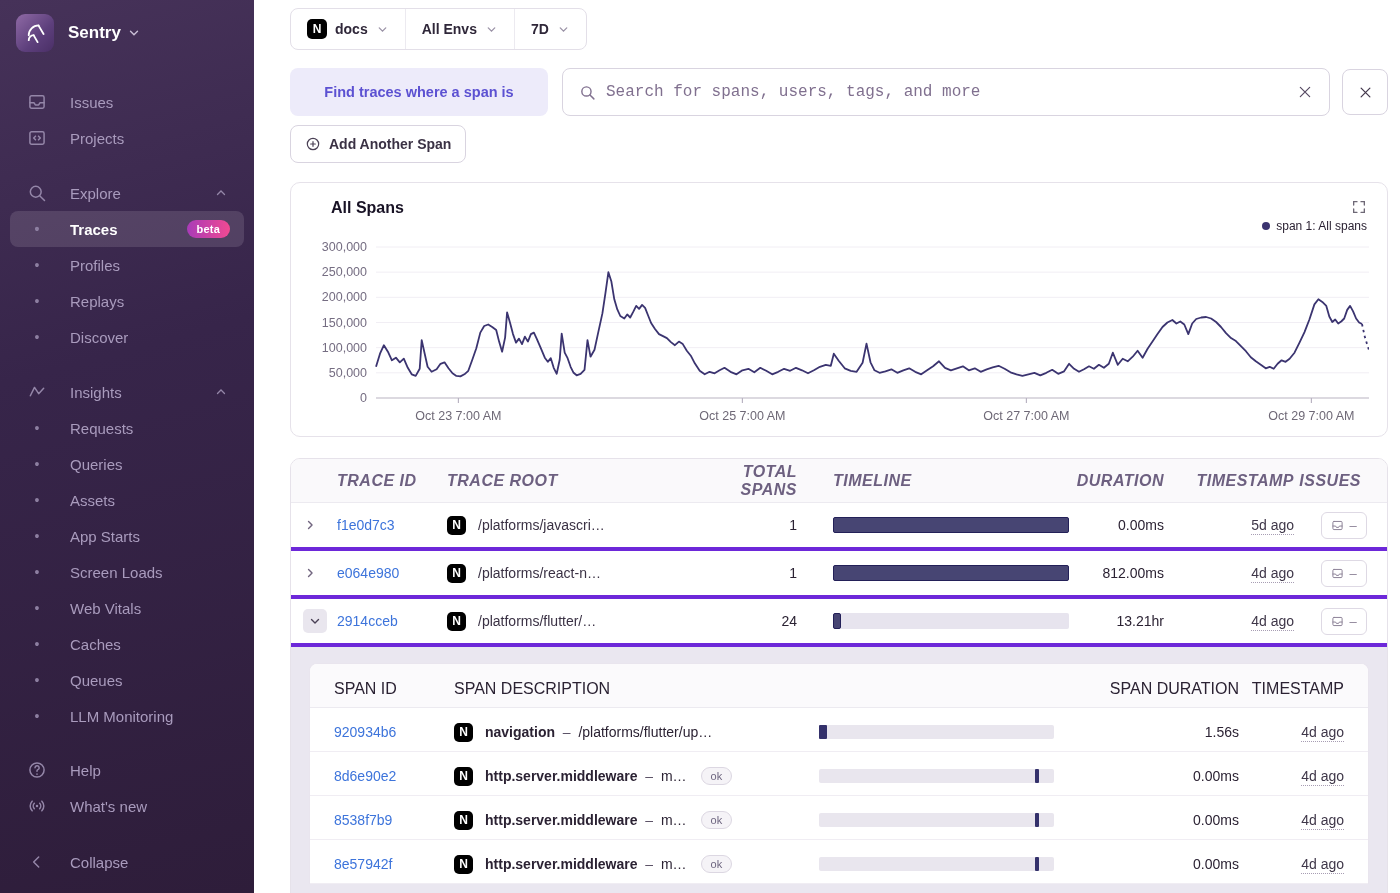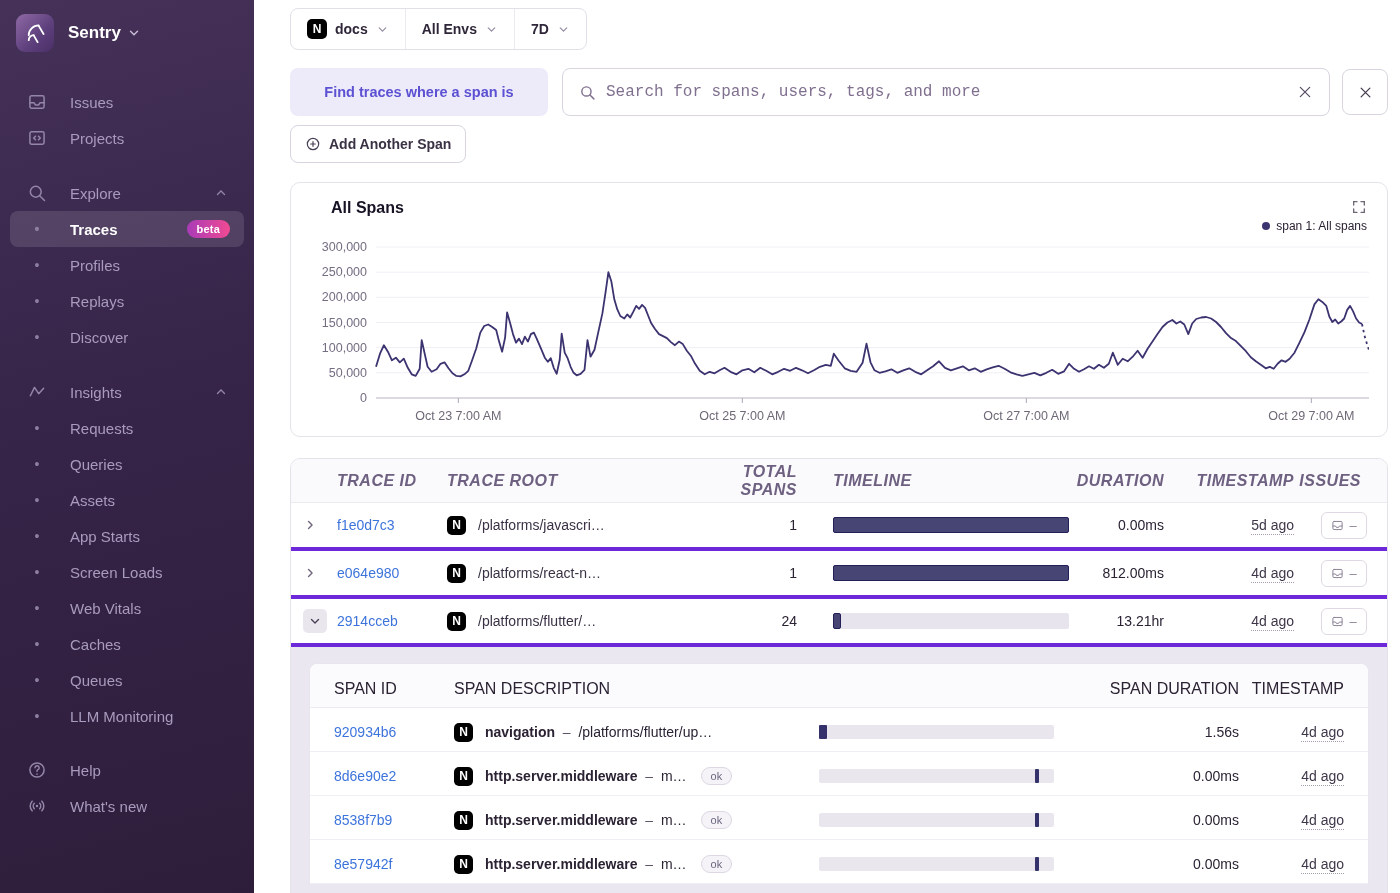--- a/index.html
+++ b/index.html
@@ -252,20 +252,30 @@
       <div class="nav-item">
         <span class="ic">
           <svg class="" viewBox="0 0 24 24" fill="none" stroke="currentColor" stroke-width="1.8" stroke-linecap="round" stroke-linejoin="round">
             <circle cx="12" cy="12" r="1.5" fill="currentColor" stroke="none"></circle>
             <path d="M8.8 15.2a4.6 4.6 0 0 1 0-6.4M15.2 8.8a4.6 4.6 0 0 1 0 6.4M6.2 17.8a8.3 8.3 0 0 1 0-11.6M17.8 6.2a8.3 8.3 0 0 1 0 11.6"></path>
           </svg>
         </span>
         <span>What's new</span>
       </div>
     </div>
+  <div class="nav nav-collapse" id="nav-collapse">
+      <div class="nav-item">
+        <span class="ic">
+          <svg class="" viewBox="0 0 24 24" fill="none" stroke="currentColor" stroke-width="1.8" stroke-linecap="round" stroke-linejoin="round">
+            <path d="M14 6l-6 6 6 6"></path>
+          </svg>
+        </span>
+        <span>Collapse</span>
+      </div>
+    </div>
 </nav>
 
 <main class="content">
 
   <div class="topbar">
     <div class="seg">
       <span class="njs">N</span>
       <span>docs</span>
       <svg class="chev-dn" viewBox="0 0 24 24" fill="none" stroke="currentColor" stroke-width="2.4" stroke-linecap="round">
           <path d="M6 9l6 6 6-6"></path>

